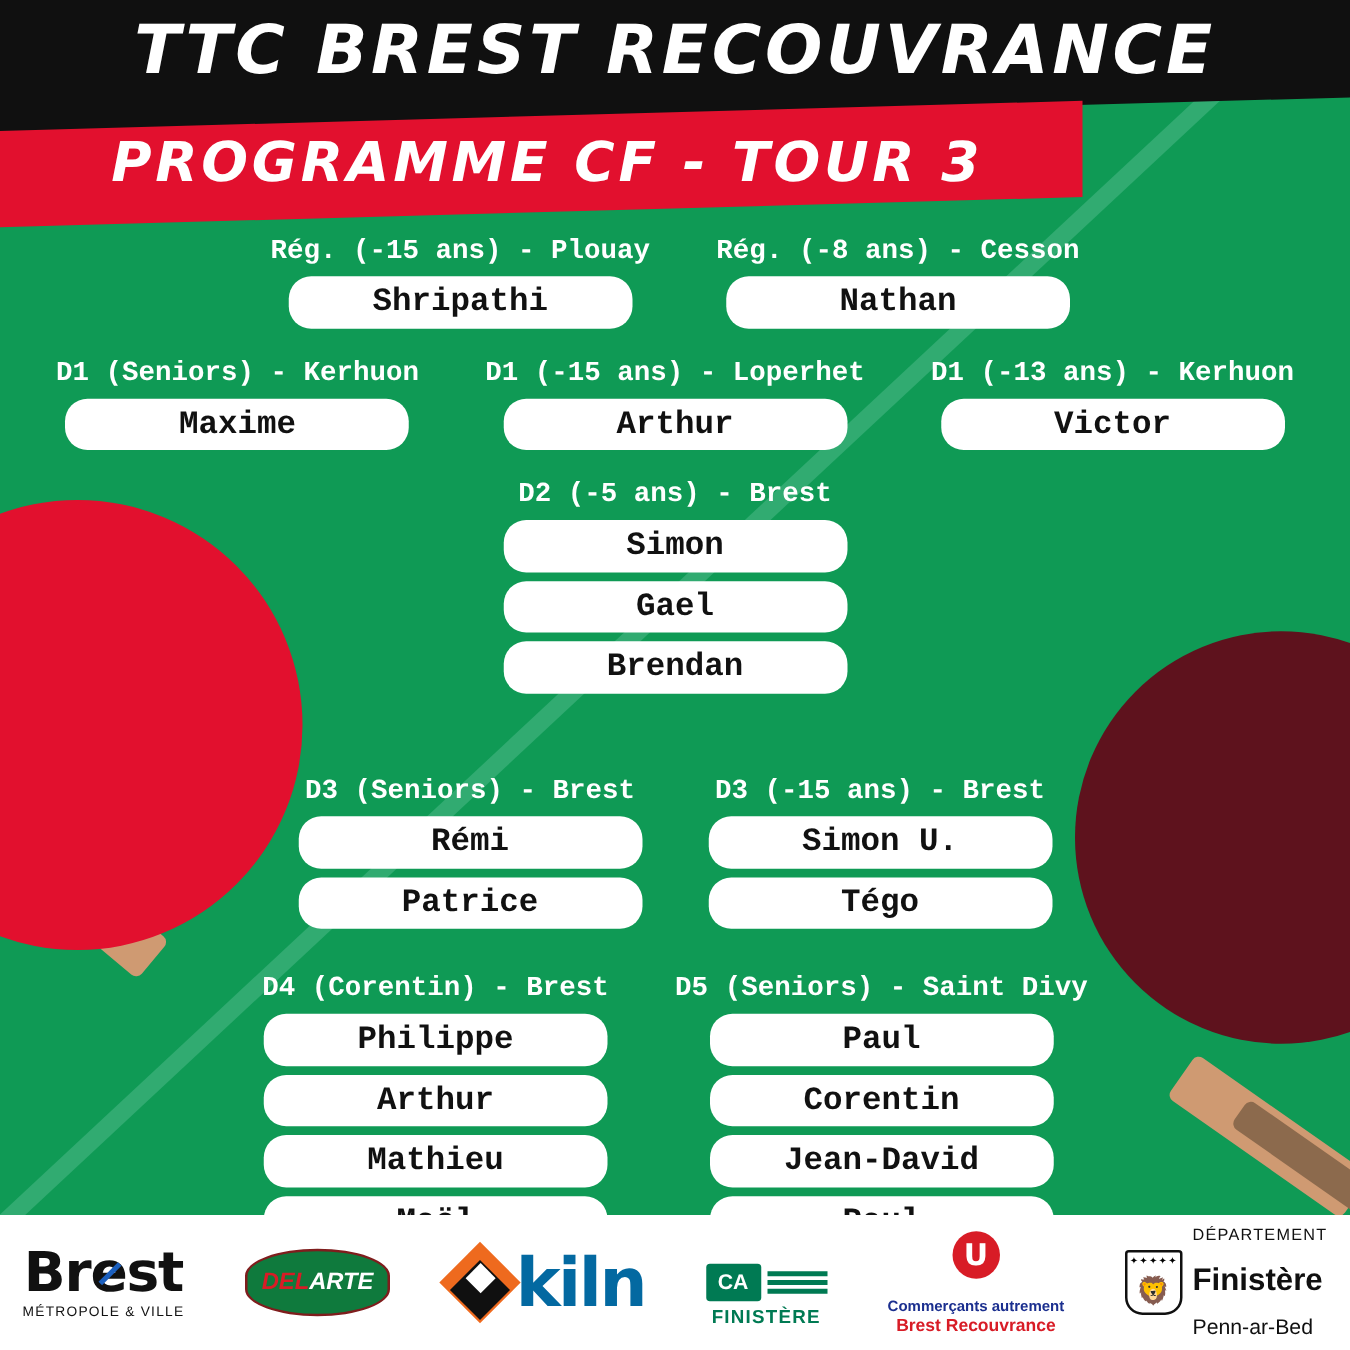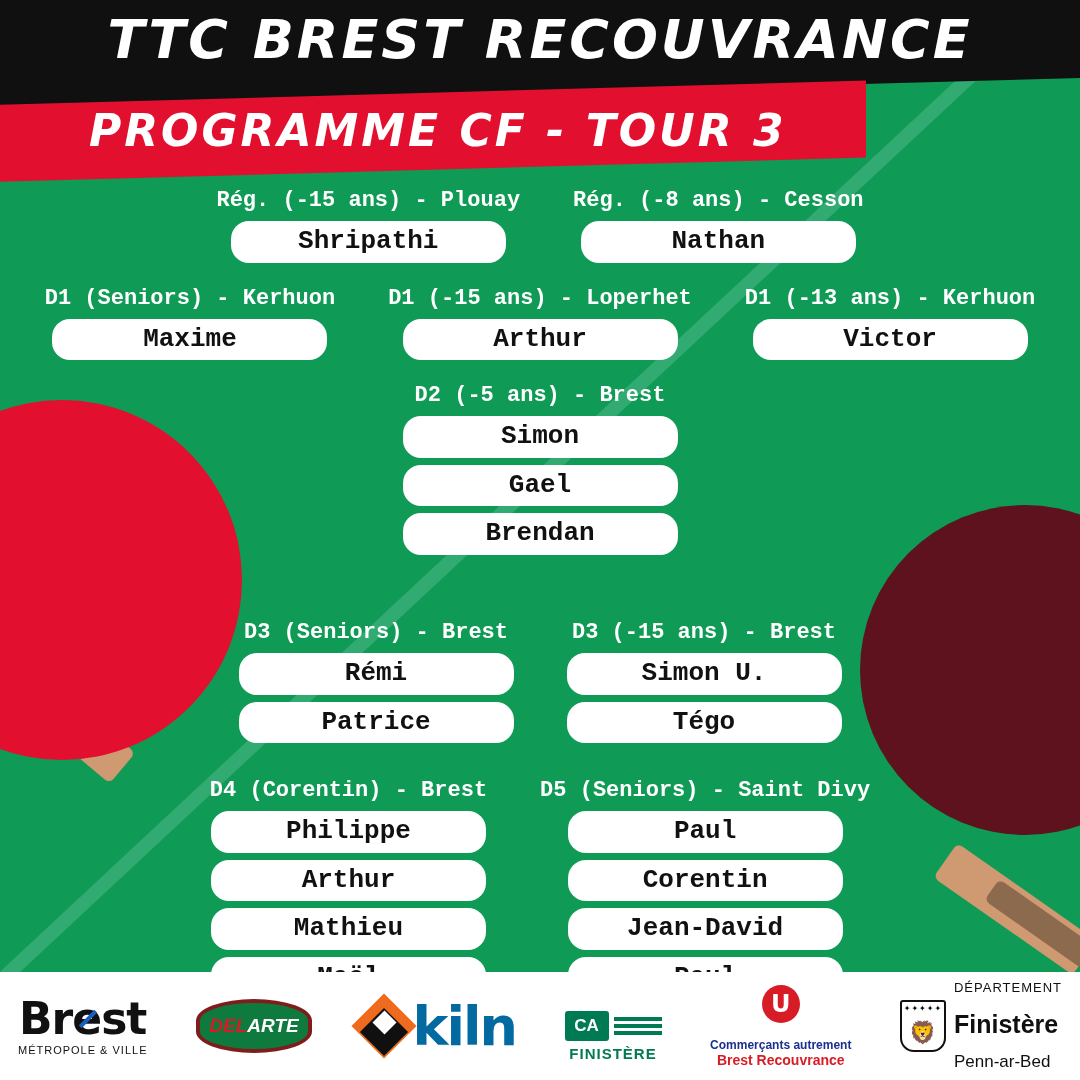--- a/index.html
+++ b/index.html
@@ -166,21 +166,21 @@
   }
   .brest-sub { font-size: 11px; color: #111; letter-spacing: 1px; margin-top: 3px; }
   .brest-slash {
     position: absolute; width: 22px; height: 4px; background: #1b5fbe;
     transform: rotate(-45deg); top: 20px; left: 58px;
   }
   
   .delarte {
     background: #0f7a3d; color: #fff; border-radius: 50%/40%;
     width: 116px; height: 54px; display: flex; align-items: center; justify-content: center;
-    border: 4px solid #7f1d1d;
+    border: 2px solid #7f1d1d;
   }
   .delarte span { font-size: 19px; font-weight: bold; font-style: italic; letter-spacing: 0px; }
   .delarte .red { color: #d81c26; }
   
   .kiln { display: flex; align-items: center; gap: 6px; }
   .kiln-mark { width: 46px; height: 46px; position: relative; }
   .kiln-mark .dia-o { position: absolute; inset: 0; background: #ee6a1e; transform: rotate(45deg); }
   .kiln-mark .dia-b { position: absolute; left: 6px; top: 12px; width: 34px; height: 34px; background: #101010; transform: rotate(45deg); }
   .kiln-mark .dia-w { position: absolute; left: 15px; top: 11px; width: 17px; height: 17px; background: #fff; transform: rotate(45deg); }
   .kiln-word { font-size: 54px; font-weight: bold; color: #0369a1; letter-spacing: -2px; font-family: "DejaVu Sans", sans-serif; }

